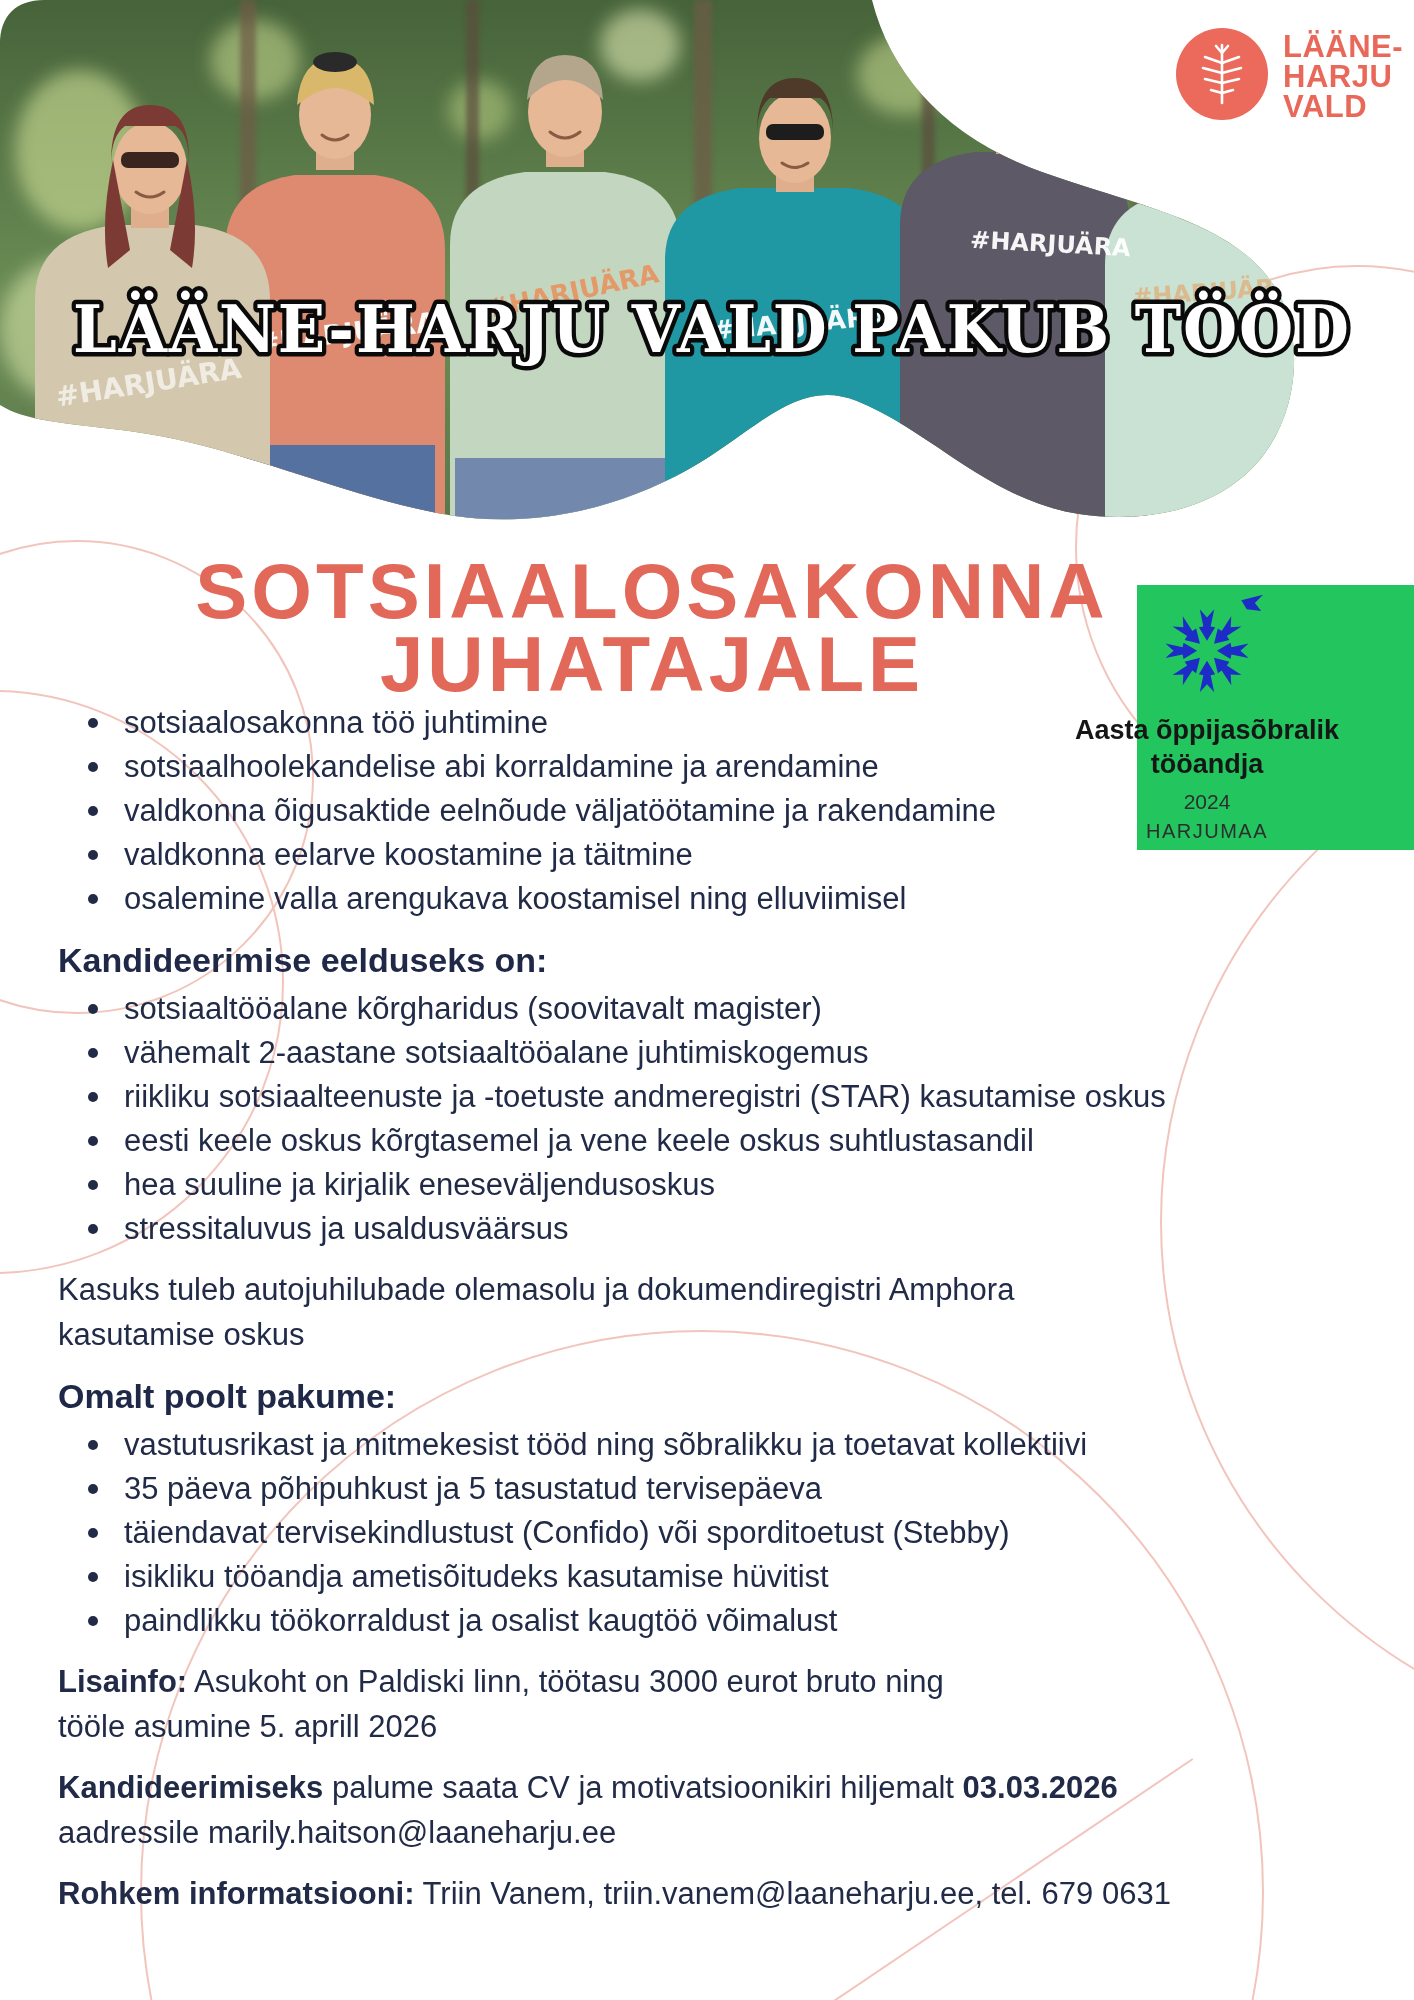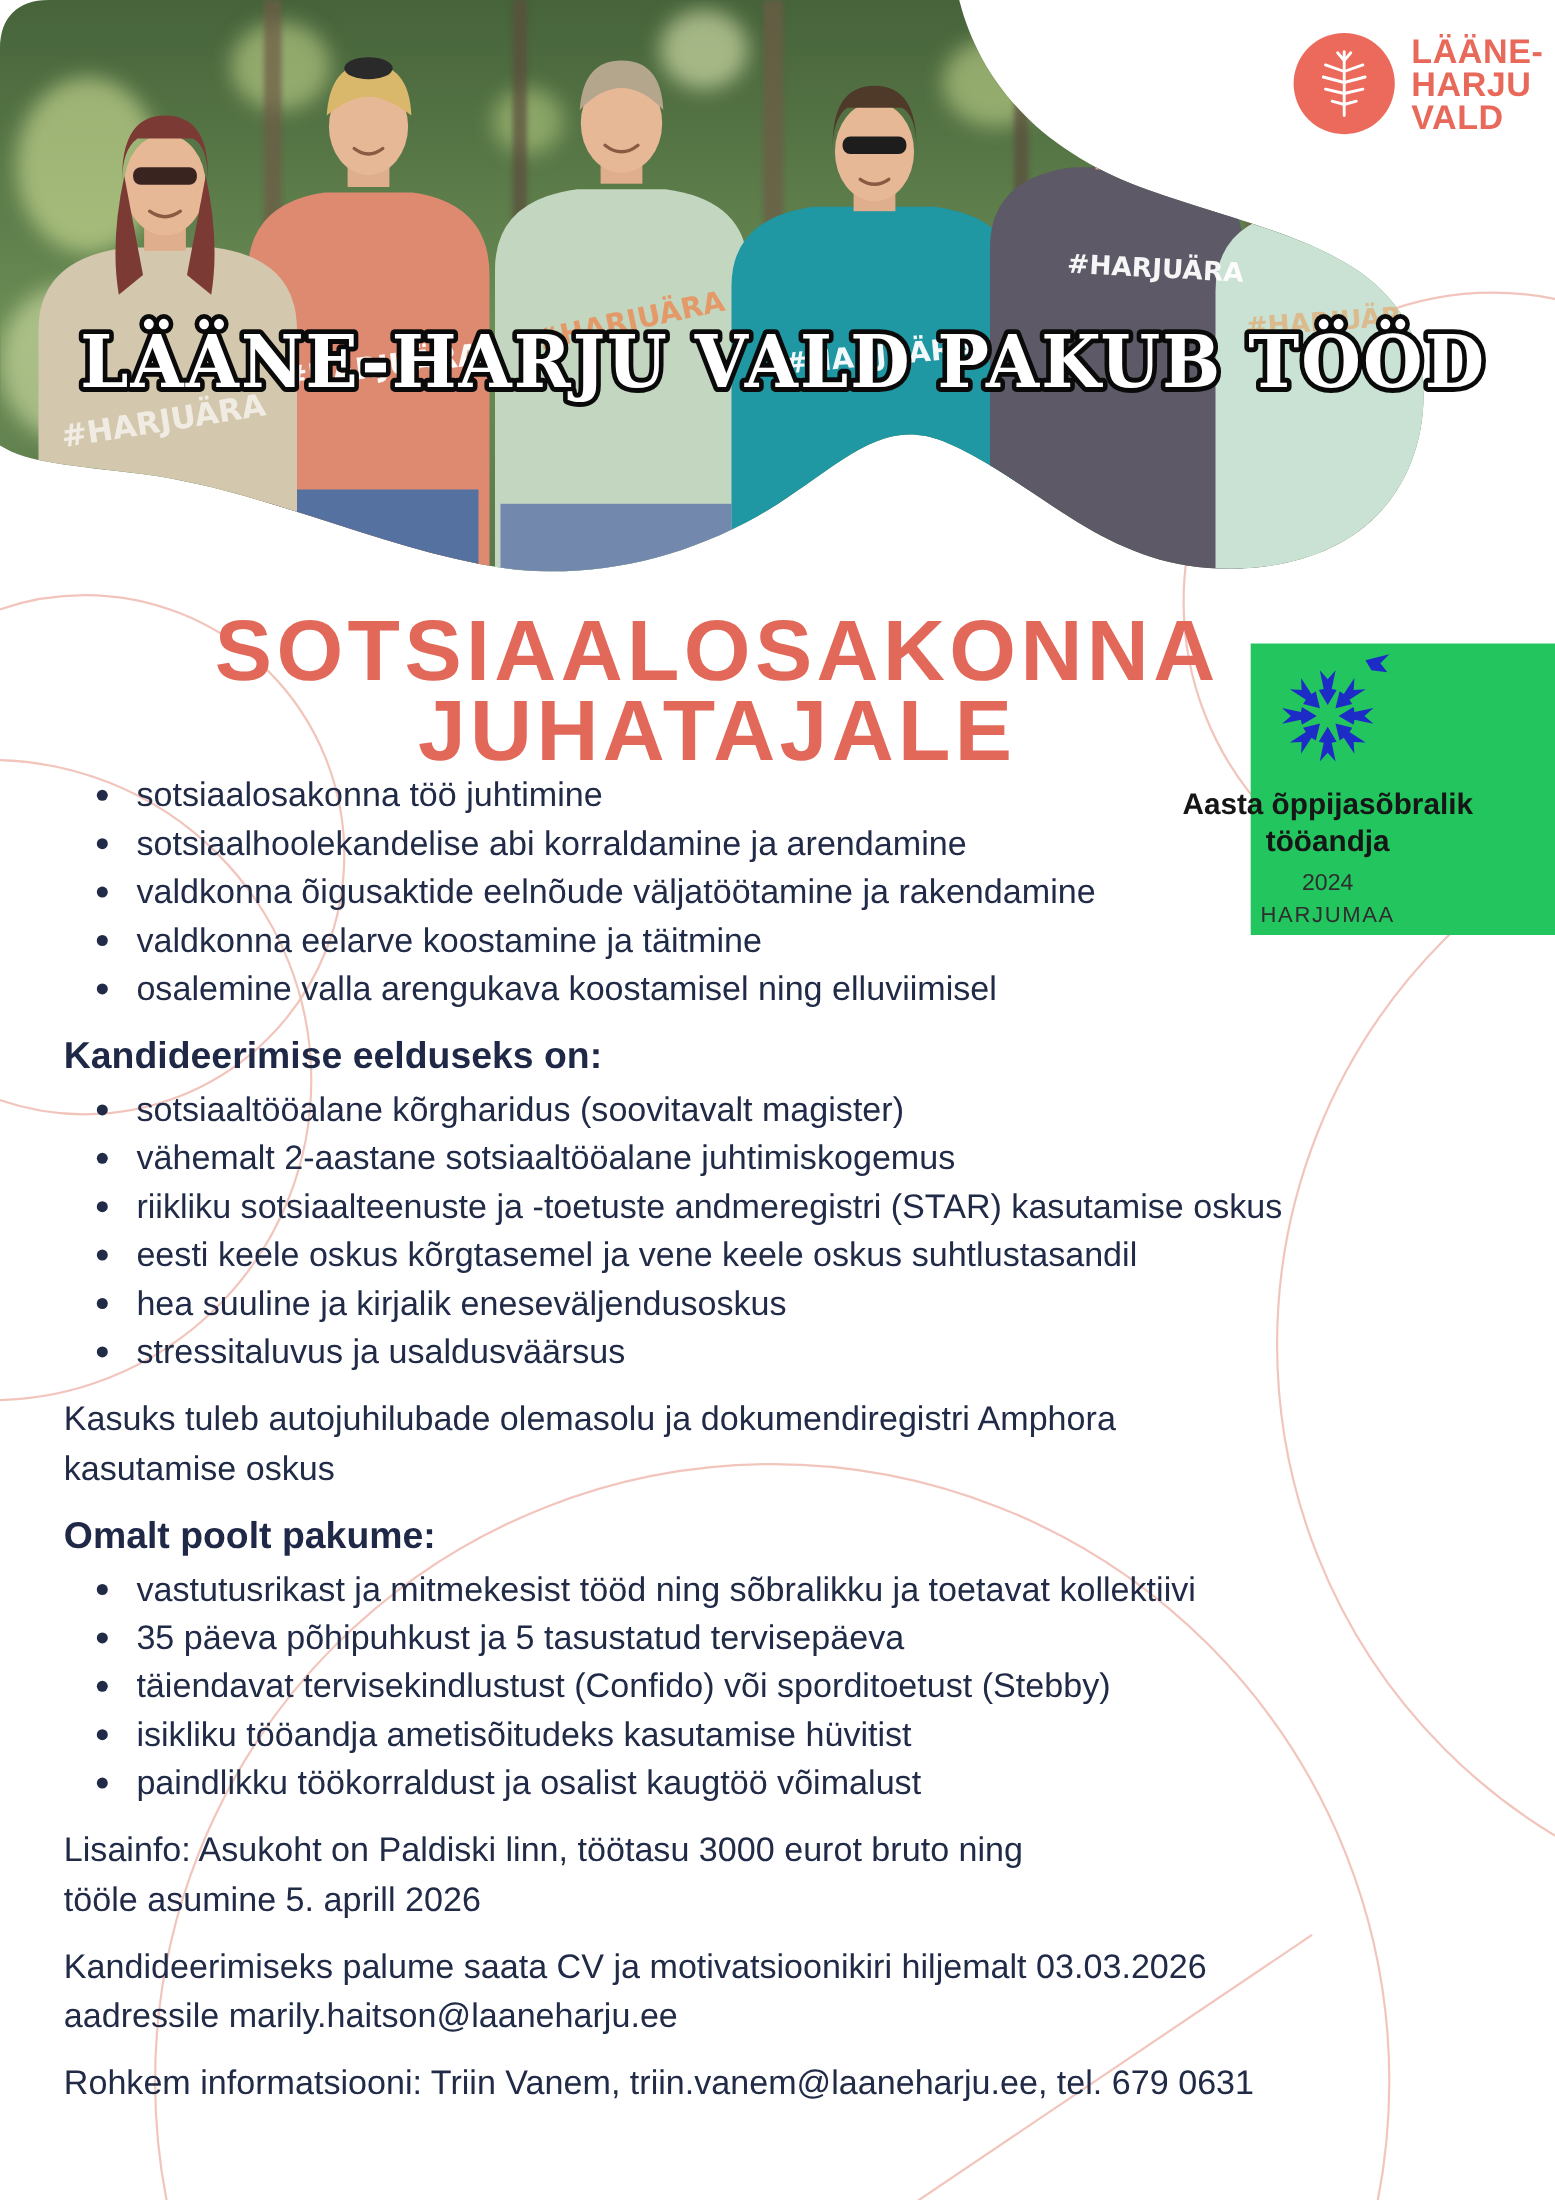--- a/index.html
+++ b/index.html
@@ -13,21 +13,21 @@
   #deco-c2{left:-300px;top:690px;width:580px;height:580px;}
   #deco-c3{left:140px;top:1330px;width:1120px;height:1120px;}
   #deco-c4{left:1160px;top:700px;width:1040px;height:1040px;}
   #deco-c5{left:1075px;top:265px;width:560px;height:560px;}
   #deco-line{position:absolute;left:828px;top:2004px;width:440px;height:2px;background:#f2c5bc;
     transform:rotate(-34deg);transform-origin:left center;z-index:0;}
   
   .hero-wrap{position:relative;z-index:2;height:545px;}
   .hero-wrap svg{display:block;}
   
-  .logo{position:absolute;top:28px;left:1176px;display:flex;align-items:flex-end;z-index:4;}
+  .logo{position:absolute;top:28px;left:1176px;display:flex;align-items:flex-start;z-index:4;}
   .logo-circle{width:92px;height:92px;border-radius:50%;background:#ec6a5b;
     display:flex;align-items:center;justify-content:center;flex:0 0 auto;}
   .logo-name{font-weight:bold;font-size:31px;line-height:30px;color:#e8695a;
     letter-spacing:.5px;margin:4px 0 0 15px;}
   
   .job-title{position:relative;z-index:2;margin:10px 0 0;text-align:center;
     font-size:78px;font-weight:800;line-height:73px;letter-spacing:4px;color:#e2695a;
     transform:translateX(-55px);}
   
   .award{position:absolute;left:1137px;top:585px;width:277px;height:265px;background:#22c55e;z-index:3;}
@@ -37,21 +37,21 @@
   .award-year{font-size:21px;margin-top:9px;color:#2e2e2e;}
   .award-region{font-size:20px;margin-top:6px;letter-spacing:1.5px;color:#2e2e2e;}
   
   .content{position:relative;z-index:2;padding:0 58px;font-size:31px;line-height:44px;}
   .content h2{font-size:34px;line-height:39px;margin:20px 0 7px;color:#1f2847;}
   .content ul{list-style:none;margin:0;padding:0 0 0 30px;}
   .content li{position:relative;padding-left:36px;margin:0;}
   .content li::before{content:"";position:absolute;left:0;top:17px;width:10px;height:10px;
     border-radius:50%;background:#212b47;}
   .content p{margin:16px 0 0;line-height:45px;}
-  .content b{font-weight:normal;}
+  .content b{font-weight:bold;}
   .note-par{max-width:1010px;}
 </style>
 </head>
 <body>
 
 <div class="decor" id="deco-c1"></div>
 <div class="decor" id="deco-c2"></div>
 <div class="decor" id="deco-c3"></div>
 <div class="decor" id="deco-c4"></div>
 <div class="decor" id="deco-c5"></div>

